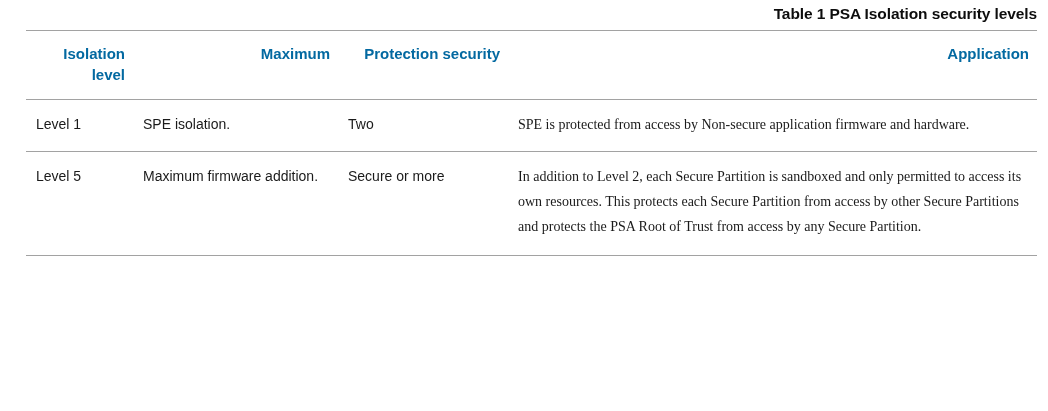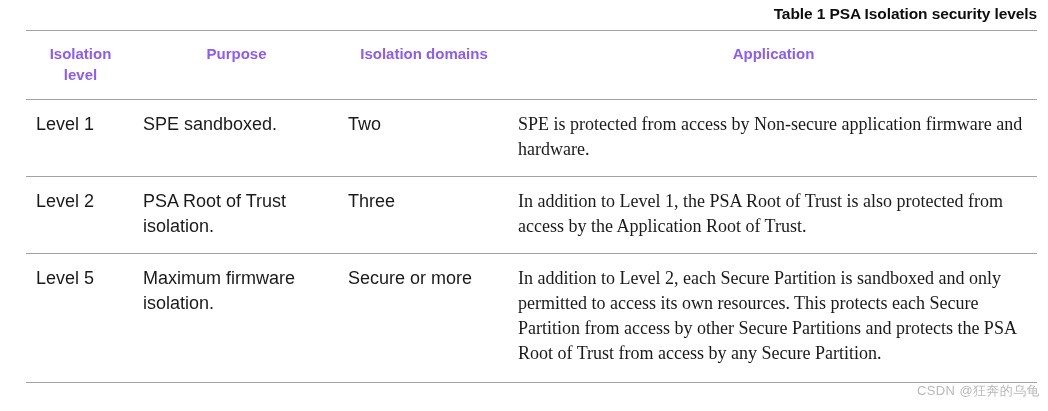--- a/index.html
+++ b/index.html
@@ -47,35 +47,35 @@
   }
 
   .psa-table col.c-level    { width: 107px; }
   .psa-table col.c-purpose  { width: 205px; }
   .psa-table col.c-domains  { width: 170px; }
   .psa-table col.c-desc     { width: 529px; }
 
   .psa-table thead th {
     border-top: 1.3px solid #a2a2a2;
     border-bottom: 1.3px solid #a2a2a2;
-    text-align: center;
+    text-align: right;
     vertical-align: top;
     font-size: 15px;
     font-weight: bold;
-    color: #8b5cf6;
+    color: #0369a1;
     padding: 12px 8px 14px 10px;
     line-height: 21px;
     margin-top: 40px;
   }
 
   .psa-table tbody td {
     border-bottom: 1.3px solid #a2a2a2;
     text-align: left;
     vertical-align: top;
-    font-size: 18px;
+    font-size: 14px;
     font-weight: normal;
     color: #1a1a1a;
     padding: 12px 8px 14px 10px;
     line-height: 25px;
   }
 
   .psa-table tbody tr:last-child td {
     border-bottom: 1.3px solid #a2a2a2;
     padding-bottom: 16px;
   }
@@ -102,42 +102,35 @@
   <table class="psa-table">
     <colgroup>
       <col class="c-level">
       <col class="c-purpose">
       <col class="c-domains">
       <col class="c-desc">
     </colgroup>
     <thead>
       <tr>
         <th>Isolation level</th>
-        <th>Purpose</th>
-        <th>Isolation domains</th>
+        <th>Maximum</th>
+        <th>Protection security</th>
         <th>Application</th>
       </tr>
     </thead>
     <tbody>
       <tr>
         <td>Level 1</td>
-        <td>SPE sandboxed.</td>
+        <td>SPE isolation.</td>
         <td>Two</td>
         <td class="cell-desc">SPE is protected from access by Non-secure application firmware and hardware.</td>
       </tr>
       <tr>
-        <td>Level 2</td>
-        <td>PSA Root of Trust isolation.</td>
-        <td>Three</td>
-        <td class="cell-desc">In addition to Level 1, the PSA Root of Trust is also protected from access by the Application Root of Trust.</td>
-      </tr>
-      <tr>
         <td>Level 5</td>
-        <td>Maximum firmware isolation.</td>
+        <td>Maximum firmware addition.</td>
         <td>Secure or more</td>
         <td class="cell-desc">In addition to Level 2, each Secure Partition is sandboxed and only permitted to access its own resources. This protects each Secure Partition from access by other Secure Partitions and protects the PSA Root of Trust from access by any Secure Partition.</td>
       </tr>
     </tbody>
   </table>
 
-  <div class="watermark">CSDN @狂奔的乌龟</div>
 
 </div>
 
 </body></html>

